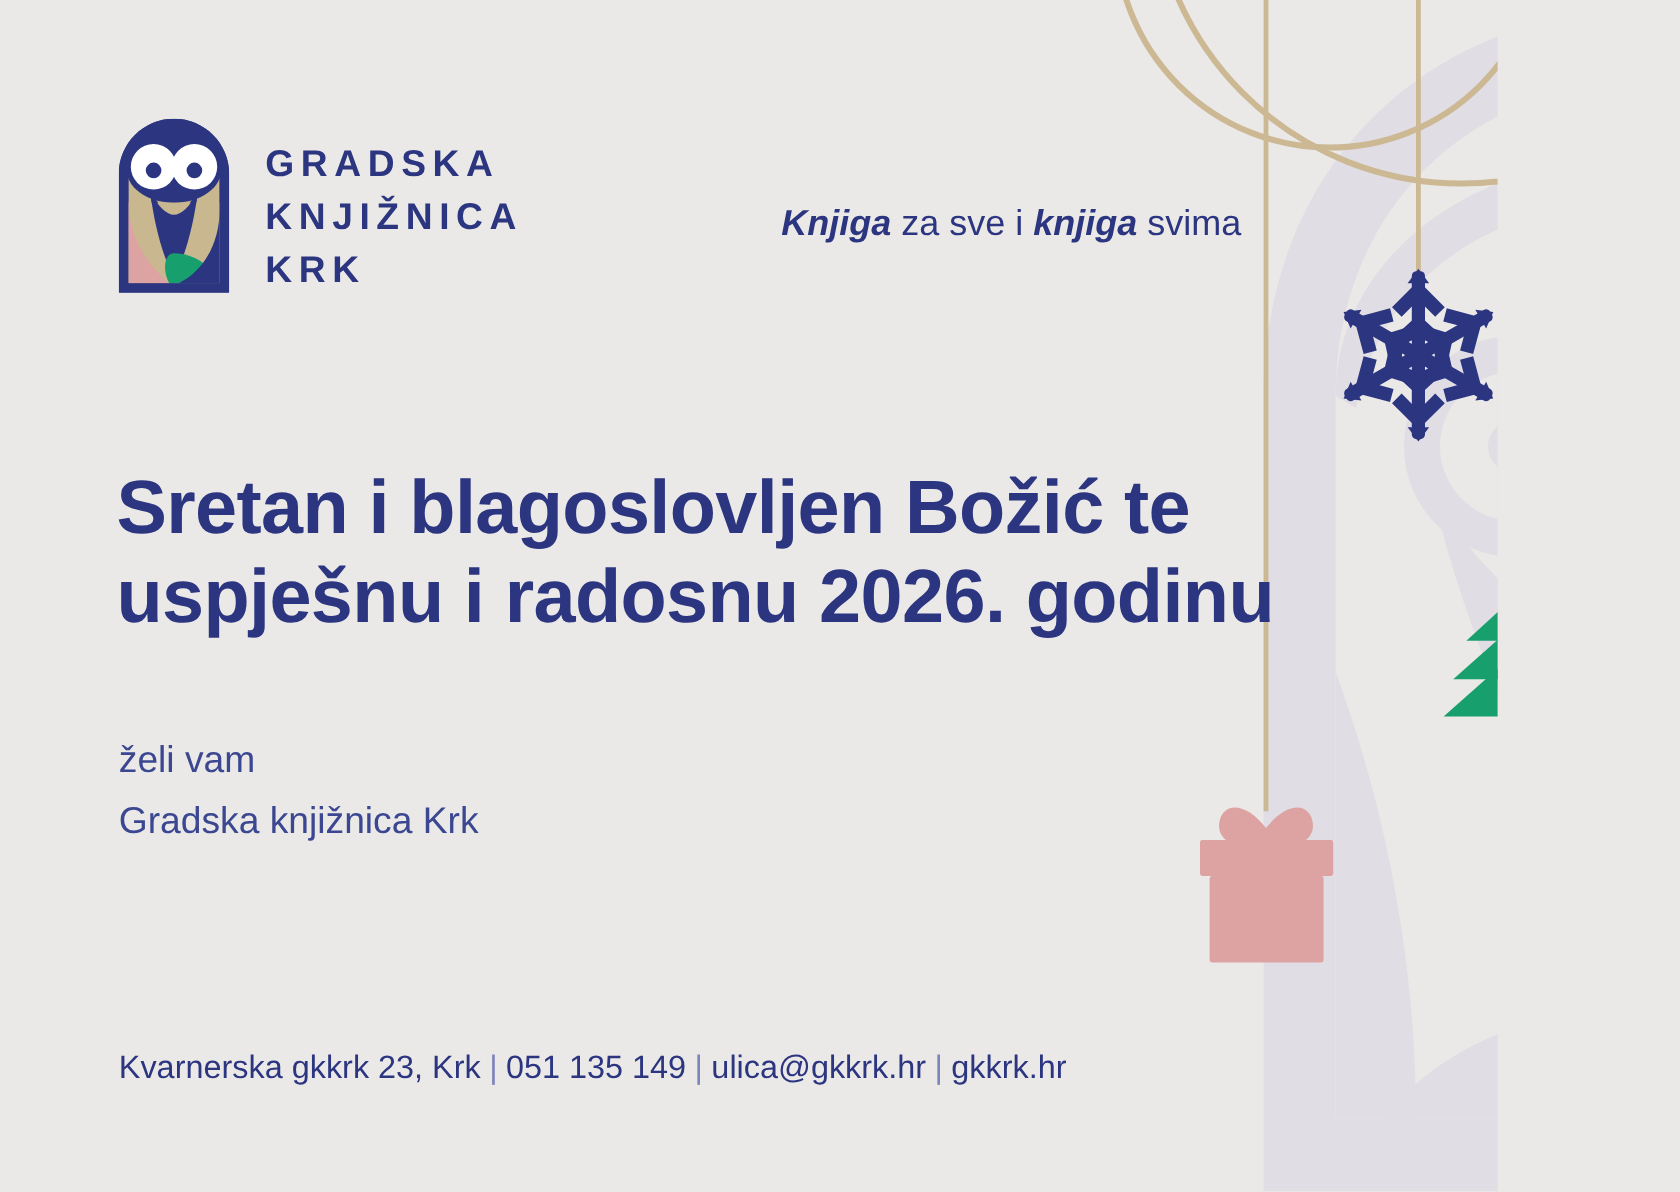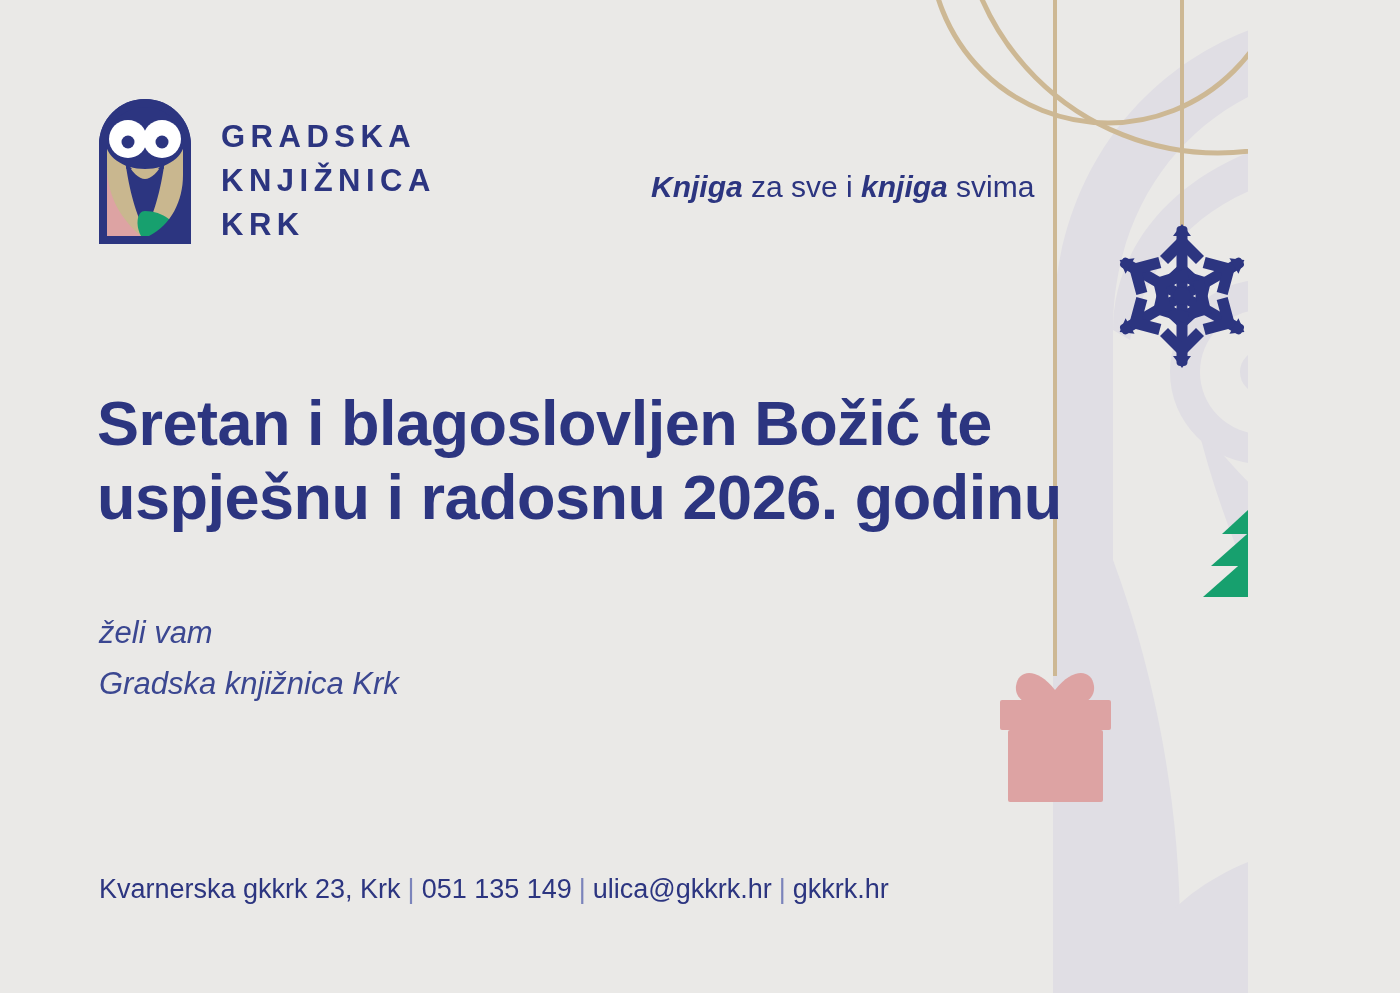--- a/index.html
+++ b/index.html
@@ -64,21 +64,20 @@
     letter-spacing:-0.5px;
     white-space:pre-line;
   }
   
   #submessage {
     position:absolute; left:99px; top:607px;
     color:#3b4791;
     font-size:31px;
     line-height:51px;
     white-space:pre-line;
-    font-style:italic;
   }
   
   #footer-contact {
     position:absolute; left:99px; top:872px;
     color:#2c3580;
     font-size:27px;
     line-height:34px;
     white-space:nowrap;
   }
   #footer-contact .sep { color:#7b84bb; padding:0 7px; font-weight:300; }

